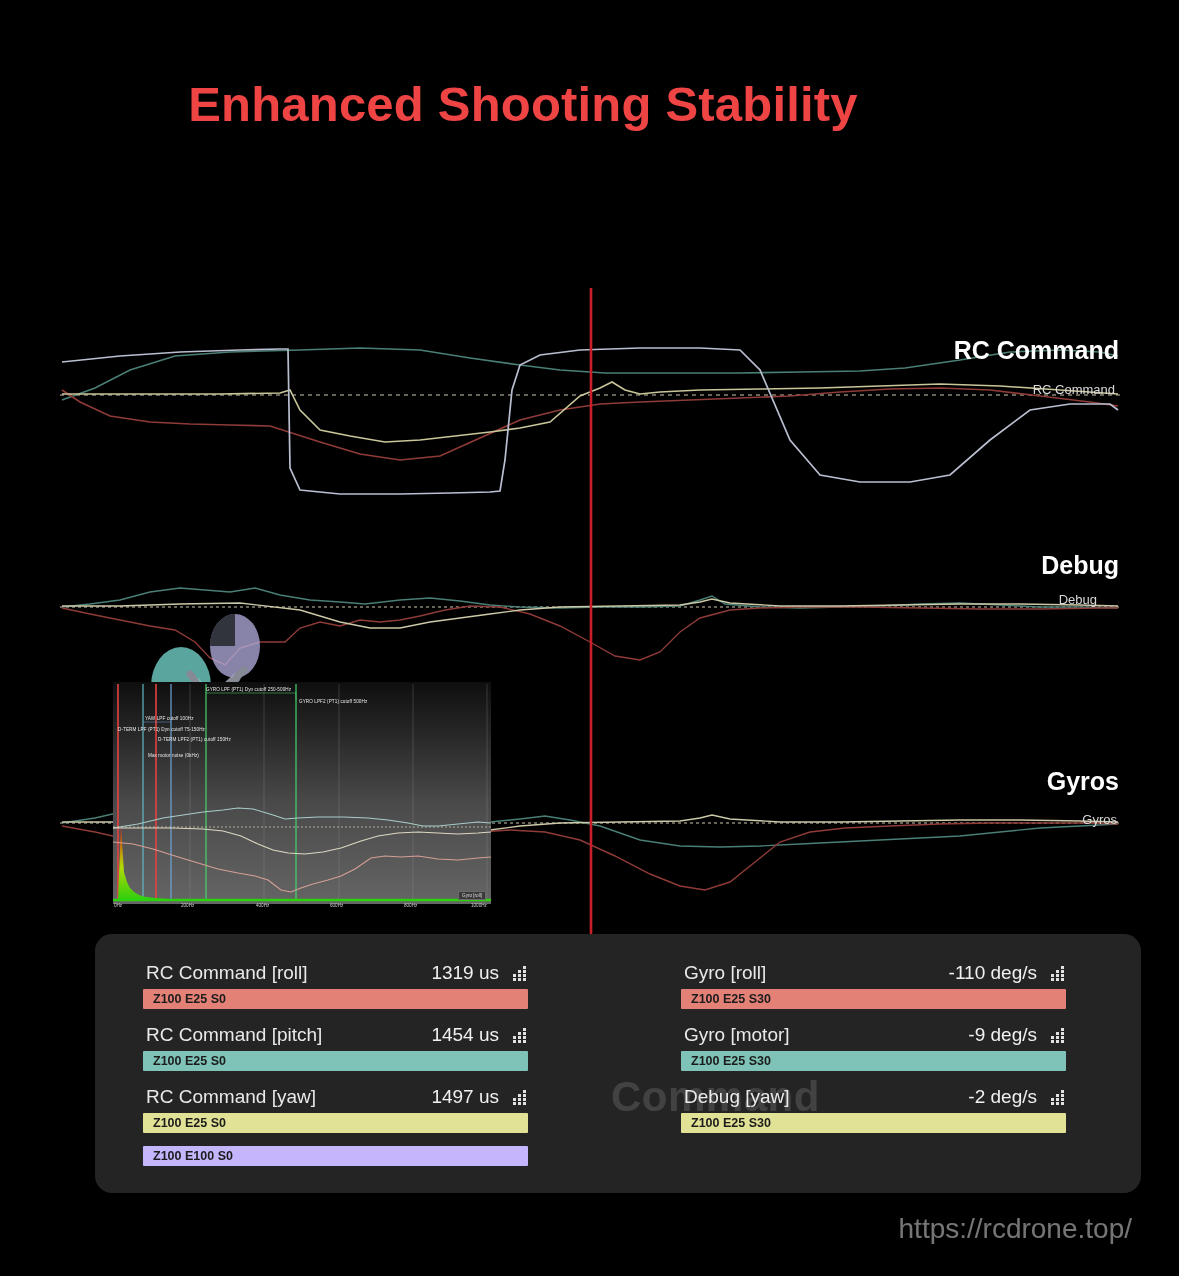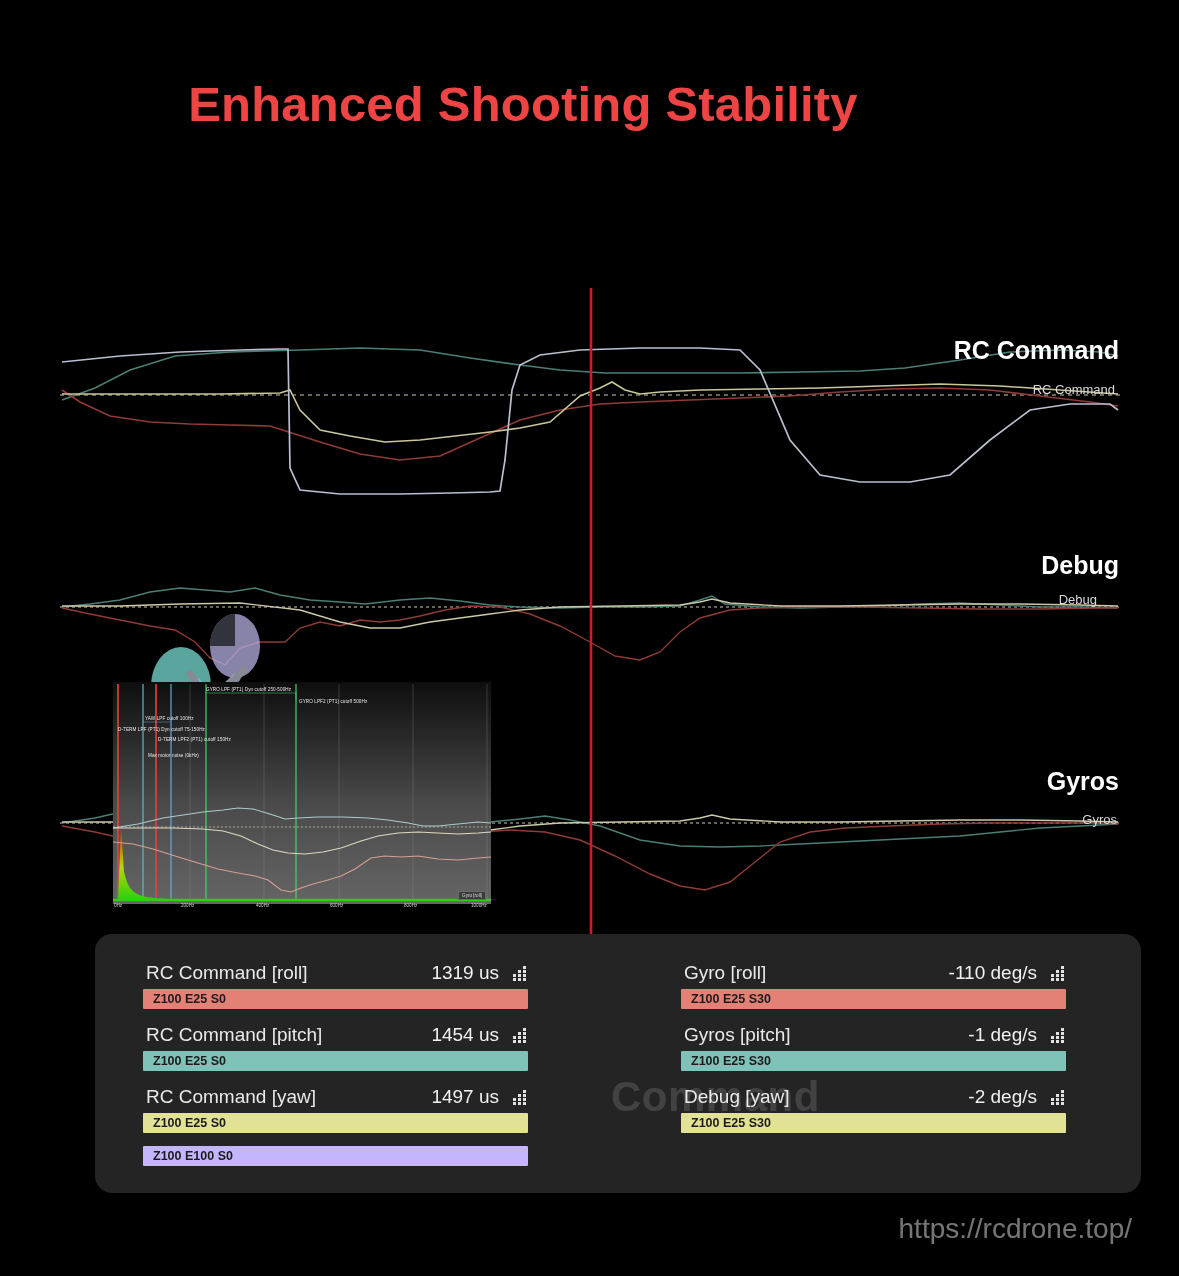--- a/index.html
+++ b/index.html
@@ -369,23 +369,23 @@
               <i style="left:0;top:12px"></i>
           </span>
         </div>
         <div class="legend-bar" style="background:#e38177">
           <span>Z100 E25 S30</span>
         </div>
       </div>
 
       <div class="legend-item">
         <div class="legend-head">
-          <span class="legend-name">Gyros [pitch]</span>
-          <span class="legend-spacer"></span>
-          <span class="legend-value">-1 deg/s</span>
+          <span class="legend-name">Gyro [motor]</span>
+          <span class="legend-spacer"></span>
+          <span class="legend-value">-9 deg/s</span>
           <span class="dot-icon">
             <i style="left:10px;top:0"></i>
               <i style="left:10px;top:4px"></i>
               <i style="left:10px;top:8px"></i>
               <i style="left:10px;top:12px"></i>
             <i style="left:5px;top:4px"></i>
               <i style="left:5px;top:8px"></i>
               <i style="left:5px;top:12px"></i>
             <i style="left:0;top:8px"></i>
               <i style="left:0;top:12px"></i>

